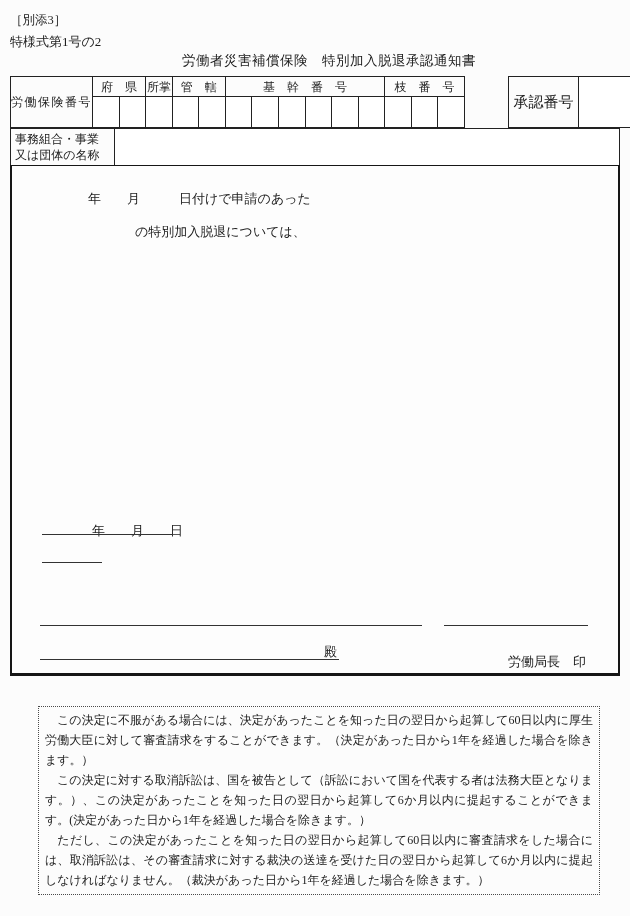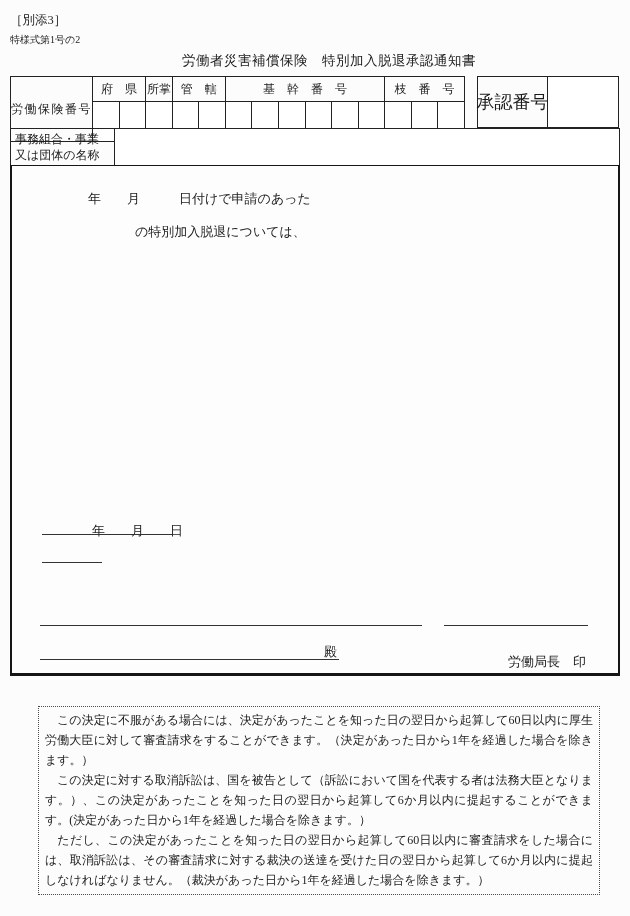--- a/index.html
+++ b/index.html
@@ -8,51 +8,51 @@
     position:relative;
     background:#fcfcfc;
     color:#1b1b1b;
     font-family:"Liberation Serif","DejaVu Serif",serif;
     font-size:13px;
   }
   .abs { position:absolute; }
 
   
   .attach-label { left:10px; top:12px; font-size:12.5px; }
-  .form-number  { left:10px; top:33px; font-size:10px; }
+  .form-number  { left:10px; top:33px; font-size:13px; }
   .doc-title {
     left:0; top:52px; width:630px;
     text-align:center; font-size:13.5px;
     transform:translateX(14px);
     letter-spacing:0.5px;
   }
 
   
   .ins-wrap { left:10px; top:76px; display:flex; }
   .ins-label {
-    width:83px; height:66px;
+    width:83px; height:52px;
     border:1px solid #222;
     display:flex; align-items:center; justify-content:center;
     font-size:12px; letter-spacing:1.5px; white-space:nowrap;
   }
   table.ins-table { border-collapse:collapse; table-layout:fixed; margin-left:-1px; }
   table.ins-table col { width:26.57px; }
   table.ins-table th, table.ins-table td {
     border:1px solid #222; font-weight:normal;
     font-size:12px; text-align:center; padding:0;
   }
   table.ins-table tr.hdr th { height:20px; line-height:18px; white-space:nowrap; overflow:hidden; }
   table.ins-table tr.digits td { height:31px; background:#fff; }
 
   
   .approval { left:477px; top:76px; height:52px; display:flex; }
   .approval .cell { border:1px solid #222; height:52px; }
   .approval .lab {
     width:71px; display:flex; align-items:center; justify-content:center;
-    font-size:18px; white-space:nowrap;
+    font-size:15px; white-space:nowrap;margin-left:31px;
   }
   .approval .val { width:72px; margin-left:-1px; background:#fff; }
 
   
   .org-row { left:10px; top:128px; width:610px; height:50px; display:flex; }
   .org-label {
     width:105px; height:38px; border:1px solid #222;
     font-size:12px; line-height:15.5px; padding:3px 0 0 4px; white-space:nowrap;
   }
   .org-value { flex:1; height:38px; border:1px solid #222; margin-left:-1px; background:#fff; }

